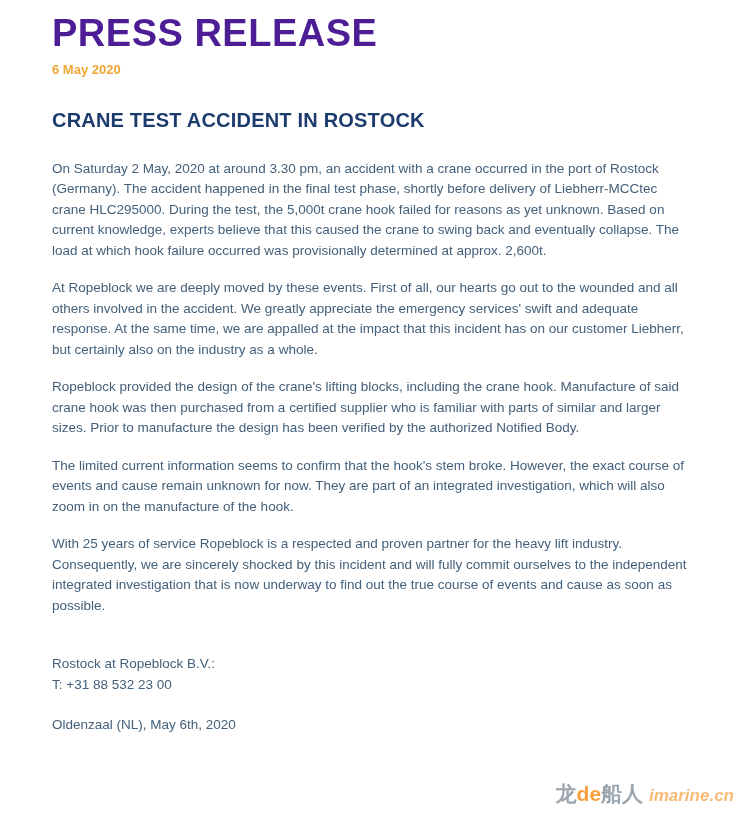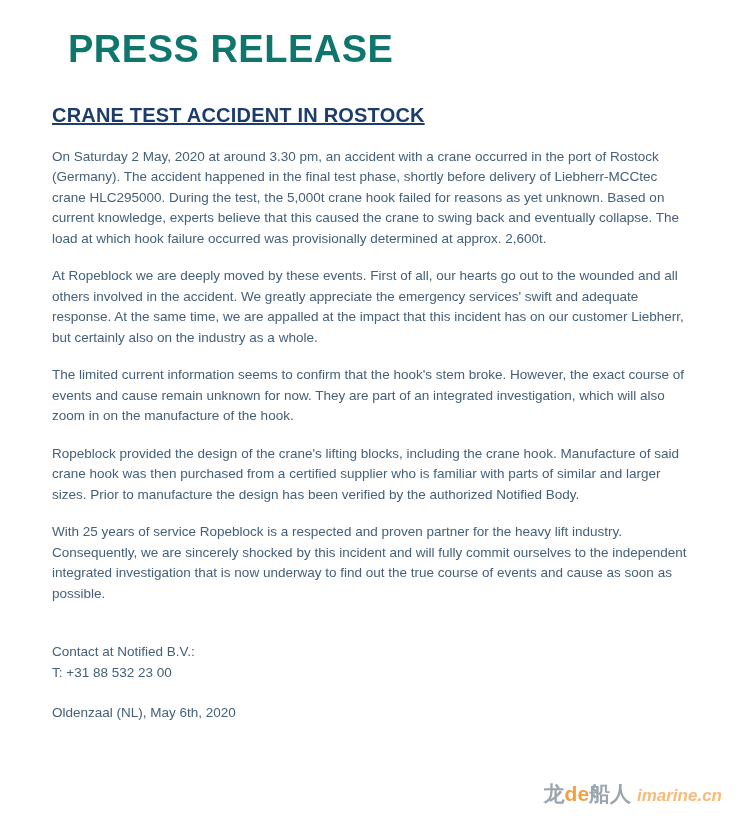--- a/index.html
+++ b/index.html
@@ -15,71 +15,70 @@
     font-family: "Liberation Sans", sans-serif;
     overflow: hidden;
   }
   .content {
     position: absolute;
     left: 52px;
     top: 0;
     width: 640px;
   }
   .doc-title {
-    margin: 16px;
+    margin: 0;
     padding-top: 12px;
     font-size: 38px;
     font-weight: bold;
     letter-spacing: 0.5px;
-    color: #0f766e;
+    color: #4c1d95;
     line-height: 1.15;
   }
   .doc-date {
     margin-top: 6px;
     font-size: 13px;
     font-weight: bold;
     color: #f0a636;
   }
   .headline {
     margin: 0;
     margin-top: 32px;
     font-size: 20px;
     font-weight: bold;
     color: #1d3c6e;
     letter-spacing: 0.2px;
-    text-decoration: underline;
   }
   .body-text p {
     margin: 0 0 17px 0;
     font-size: 13.5px;
     line-height: 20.5px;
     color: #44607a;
   }
   .body-text {
-    margin-top: 20px;
+    margin-top: 27px;
   }
   .statement strong {
     font-weight: bold;
     color: #27476b;
   }
   .contact-block {
     margin-top: 38px;
     font-size: 13.5px;
     line-height: 20.5px;
     color: #44607a;
   }
   .location-date {
     margin-top: 20px;
     font-size: 13.5px;
     line-height: 20.5px;
     color: #44607a;
   }
   .watermark {
     position: absolute;
-    right: 22px;
+    right: 10px;
     bottom: 12px;
     white-space: nowrap;
     font-size: 21px;
     font-weight: bold;
     line-height: 1;
     user-select: none;
   }
   .wm-gray   { color: #9ba5ae; }
   .wm-orange { color: #f6a03c; }
   .wm-site   {
@@ -89,33 +88,34 @@
     font-size: 17px;
   }
 </style>
 </head>
 <body>
 
 <div class="page">
   <div class="content">
 
     <h1 class="doc-title">PRESS RELEASE</h1>
+    <div class="doc-date">6 May 2020</div>
 
     <h2 class="headline">CRANE TEST ACCIDENT IN ROSTOCK</h2>
 
     <div class="body-text">
       <p>On Saturday 2 May, 2020 at around 3.30 pm, an accident with a crane occurred in the port of Rostock (Germany). The accident happened in the final test phase, shortly before delivery of Liebherr-MCCtec crane HLC295000. During the test, the 5,000t crane hook failed for reasons as yet unknown. Based on current knowledge, experts believe that this caused the crane to swing back and eventually collapse. The load at which hook failure occurred was provisionally determined at approx. 2,600t.</p>
       <p>At Ropeblock we are deeply moved by these events. First of all, our hearts go out to the wounded and all others involved in the accident. We greatly appreciate the emergency services' swift and adequate response. At the same time, we are appalled at the impact that this incident has on our customer Liebherr, but certainly also on the industry as a whole.</p>
+      <p>Ropeblock provided the design of the crane's lifting blocks, including the crane hook. Manufacture of said crane hook was then purchased from a certified supplier who is familiar with parts of similar and larger sizes. Prior to manufacture the design has been verified by the authorized Notified Body.</p>
       <p>The limited current information seems to confirm that the hook's stem broke. However, the exact course of events and cause remain unknown for now. They are part of an integrated investigation, which will also zoom in on the manufacture of the hook.</p>
-      <p>Ropeblock provided the design of the crane's lifting blocks, including the crane hook. Manufacture of said crane hook was then purchased from a certified supplier who is familiar with parts of similar and larger sizes. Prior to manufacture the design has been verified by the authorized Notified Body.</p>
       <p>With 25 years of service Ropeblock is a respected and proven partner for the heavy lift industry. Consequently, we are sincerely shocked by this incident and will fully commit ourselves to the independent integrated investigation that is now underway to find out the true course of events and cause as soon as possible.</p>
     </div>
 
     <div class="contact-block">
-      <div>Contact at Notified B.V.:</div>
+      <div>Rostock at Ropeblock B.V.:</div>
       <div>T: +31 88 532 23 00</div>
     </div>
 
     <div class="location-date">Oldenzaal (NL), May 6th, 2020</div>
 
   </div>
 
   <div class="watermark">
     <span class="wm-gray">龙</span><span class="wm-orange">de</span><span class="wm-gray">船人</span>
     <span class="wm-site">imarine.cn</span>

